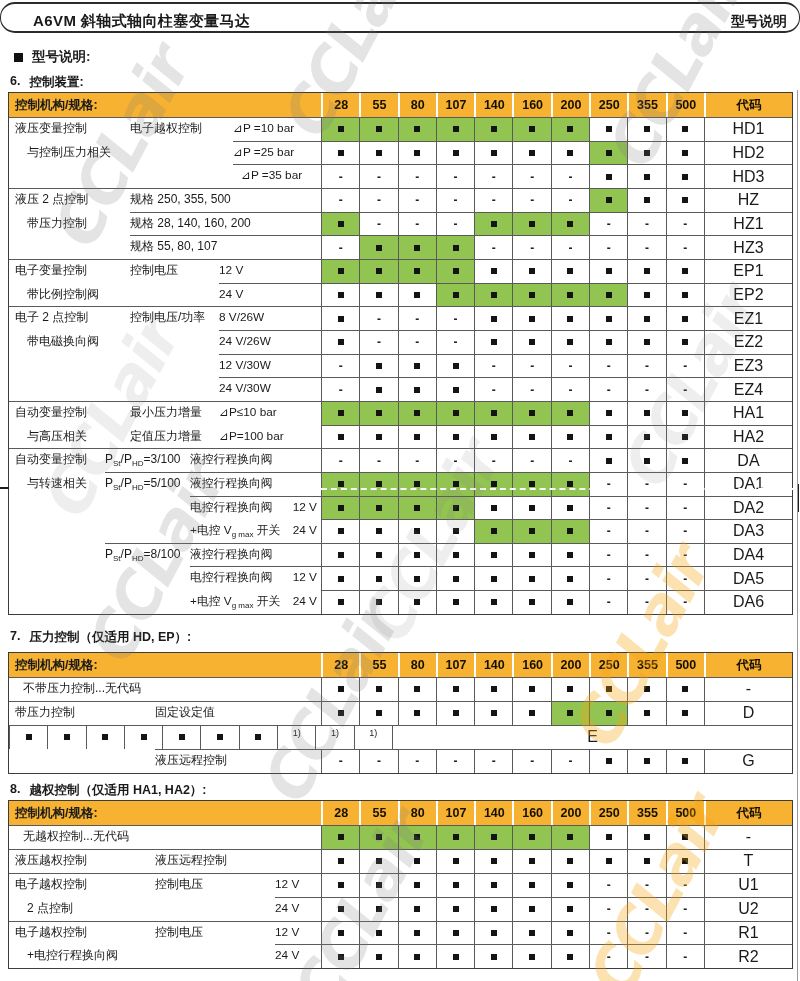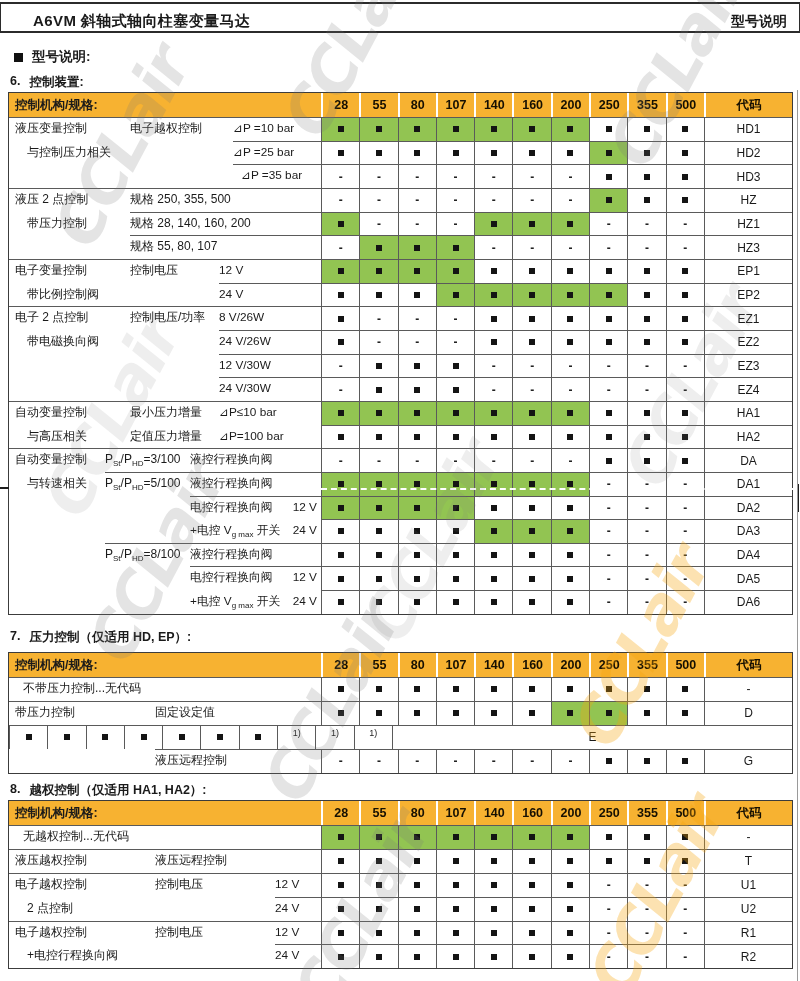--- a/index.html
+++ b/index.html
@@ -1,21 +1,21 @@
 <!DOCTYPE html>
 <html><head>
 <meta charset="utf-8">
 <style>
   html,body{margin:0;padding:0}
   body{width:800px;height:981px;background:#fff;position:relative;overflow:hidden;
        font-family:"Liberation Sans","DejaVu Sans",sans-serif;color:#1a1a1a;}
   .topbar{position:absolute;left:0;top:2px;width:800px;height:31px;box-sizing:border-box;
           border-top:2px solid #2b2b2b;border-bottom:2px solid #2b2b2b;
           border-left:1px solid #2b2b2b;border-right:1px solid #2b2b2b;
-          display:flex;align-items:center;justify-content:space-between;padding:8px 12px 0 32px;background:#fff;}
+          display:flex;align-items:center;justify-content:space-between;padding:8px 12px 0 32px;background:#fff;border-radius:15px;}
   .doc-title{font-size:15px;font-weight:600;letter-spacing:.4px}
   .doc-right{font-size:14px;font-weight:600}
   .bullet-line{position:absolute;left:14px;top:48px;display:flex;align-items:center;gap:9px;
                font-size:13.5px;font-weight:700}
   .bullet{width:9px;height:9px;background:#111;flex:none}
   .secline{position:absolute;left:10px;font-size:12.5px;font-weight:600;display:flex;gap:9px;white-space:nowrap}
   #sec6{top:74px}#sec7{top:629px}#sec8{top:782px}
 
   .tbl{position:absolute;left:8px;width:785px;box-sizing:border-box;border:1.4px solid #3c3c3c;background:#fff;}
   #t6{top:92px;--rh:23.67px}
@@ -26,21 +26,21 @@
   .lcol{width:312px;flex:none;position:relative;box-sizing:border-box}
   .thead .lcol{display:flex;align-items:center;padding-left:6px;font-size:12.5px}
   .ncol{width:38.3px;flex:none;display:flex;align-items:center;justify-content:center;box-sizing:border-box}
   .ccol{flex:1;display:flex;align-items:center;justify-content:center;box-sizing:border-box}
   .hnum{border-left:2px solid #fff;font-size:12.5px;color:#161002}
   .dcell{border-left:1px solid #5a5a5a;border-top:1px solid #5a5a5a}
   .gr{background:#92C452}
   .sq{width:6px;height:6px;background:#141414;display:block}
   .dash{font-size:12px;font-weight:700;color:#222;line-height:1}
   .note{font-size:9px;line-height:1;align-self:flex-start;padding-top:3px;color:#222}
-  .code{font-size:12px}
+  .code{font-size:16px}
   .sepline{position:absolute;top:0;right:0;height:1px;background:#5a5a5a}
   .grp{position:absolute;left:6px;top:0;font-size:12px;line-height:var(--rh);white-space:nowrap;z-index:2}
   .g2{padding-left:12px}
   .mlabel{position:absolute;top:0;font-size:12px;line-height:var(--rh);white-space:nowrap}
   .vlabel{position:absolute;top:0;right:4px;font-size:11.8px;line-height:var(--rh);
           display:flex;justify-content:space-between;gap:2px;white-space:nowrap}
   .wlabel{position:absolute;left:14px;top:0;font-size:12px;line-height:var(--rh);white-space:nowrap}
   sub.sb{font-size:8px;line-height:0}
   .dashline{position:absolute;left:312px;width:473px;top:16px;border-top:2px dashed #fff;z-index:3}
   .fold-tick-left{position:absolute;left:0;top:487px;width:9px;height:2px;background:#1d1d1d}

